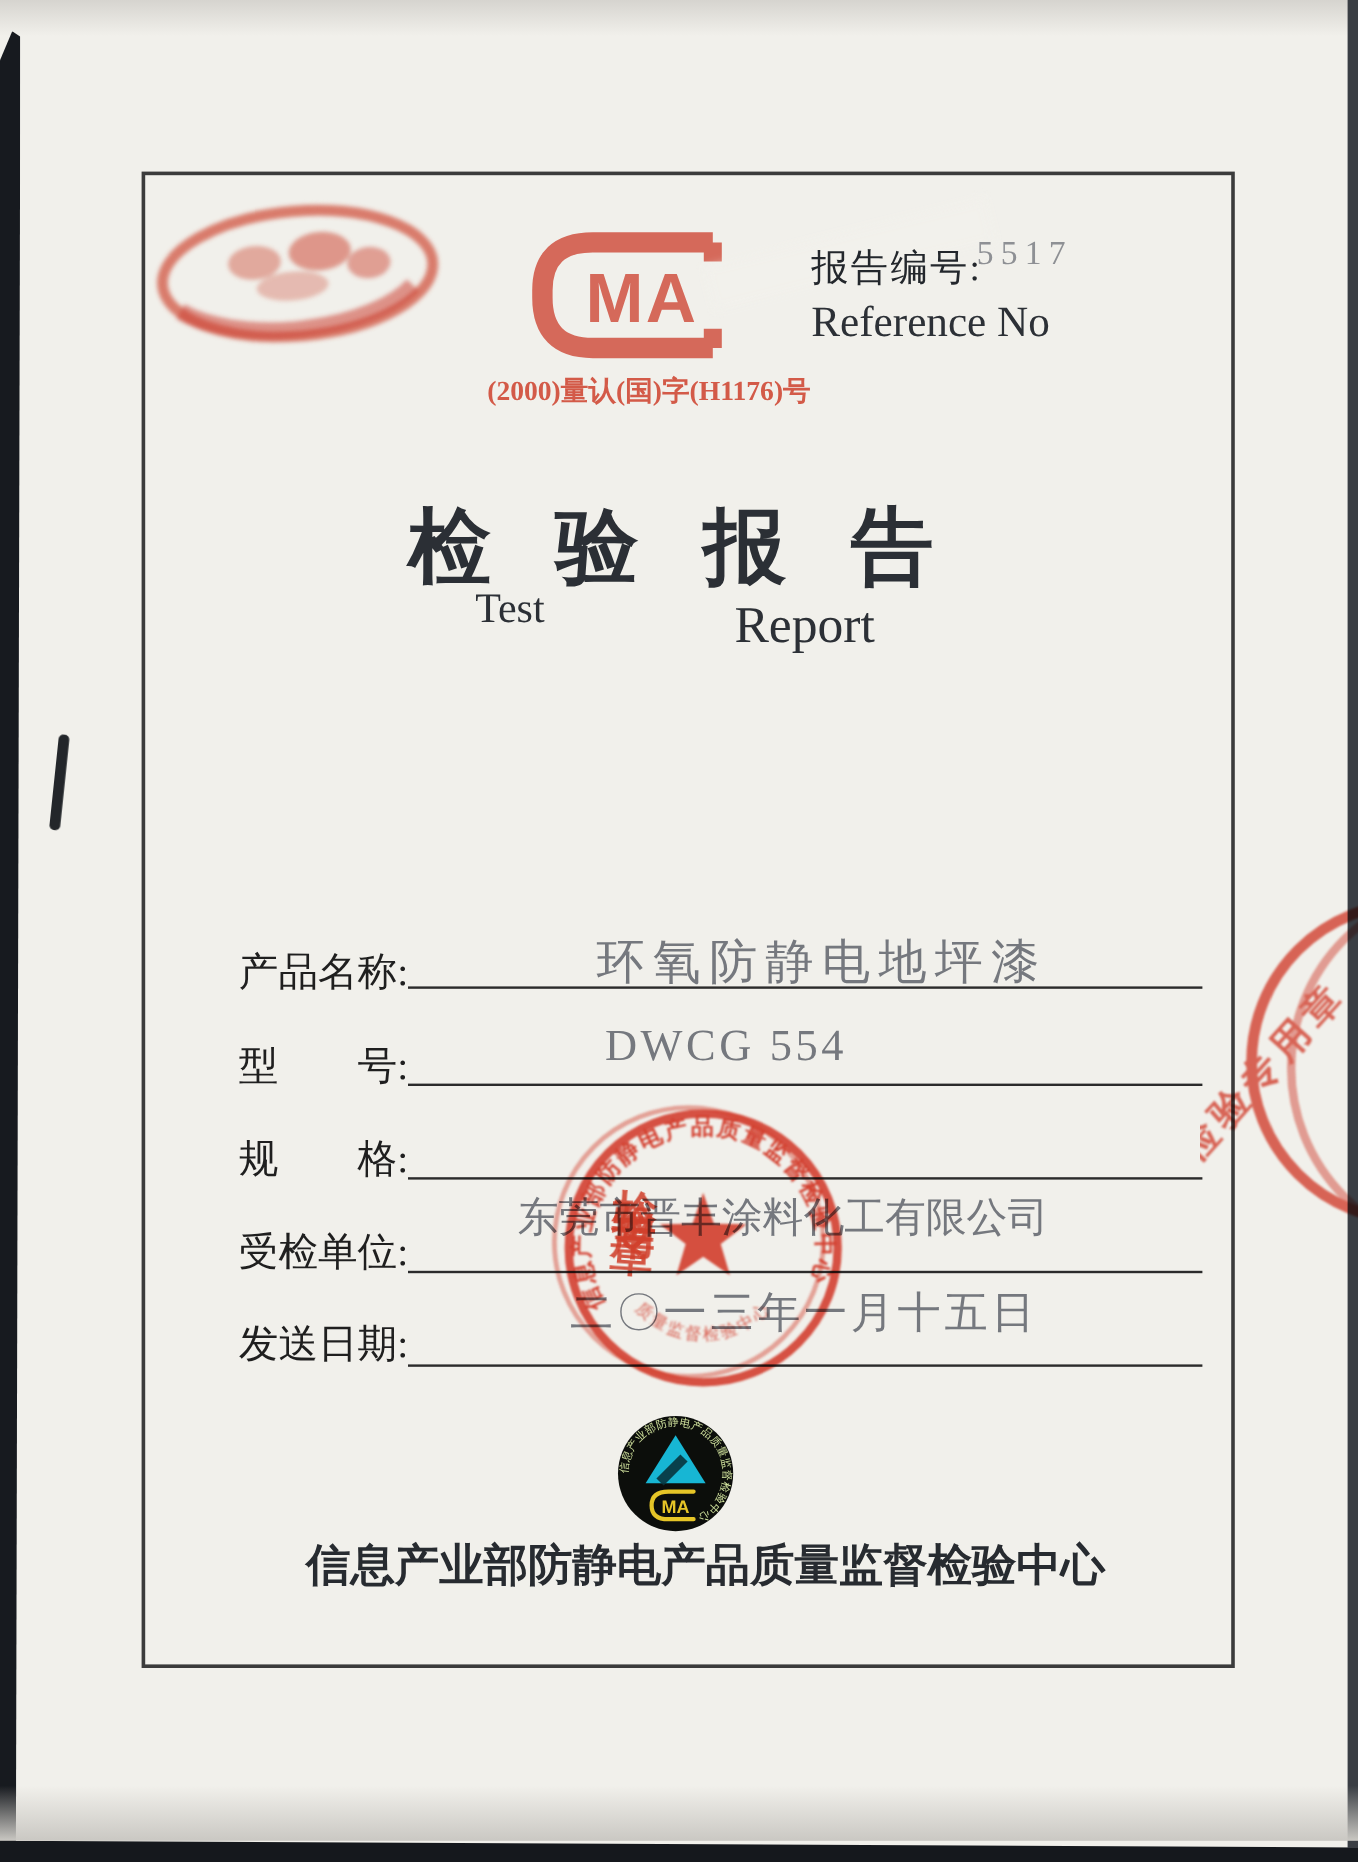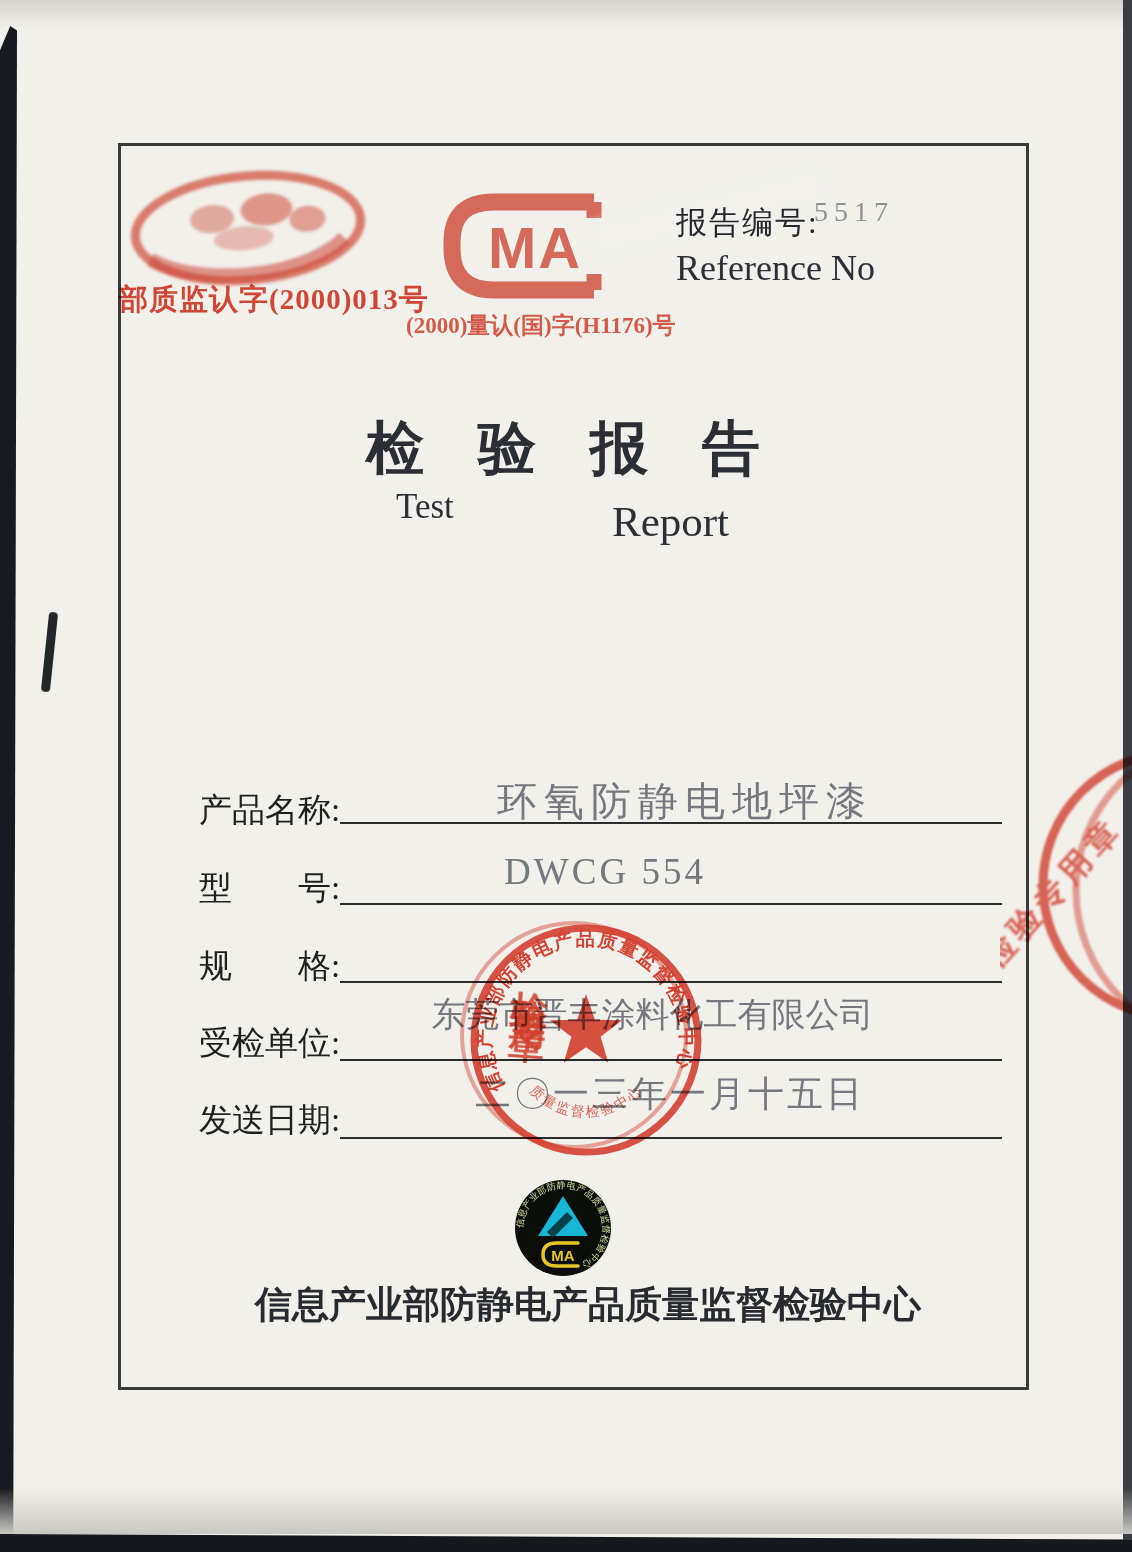--- a/index.html
+++ b/index.html
@@ -19,22 +19,22 @@
         background:linear-gradient(rgba(201,199,194,0),#cac8c3);}
   
   .frame{position:absolute;left:118px;top:143px;width:905px;height:1241px;border:3px solid #3b3b3b;}
   
   .report-no-label{position:absolute;left:676px;top:202px;font-size:31px;letter-spacing:2px;color:#23272c;}
   .report-no-value{position:absolute;left:814px;top:196px;font-size:28px;letter-spacing:6px;color:#8e9094;}
   .reference-label{position:absolute;left:676px;top:247px;font-size:36px;color:#2c3036;}
   .glare{position:absolute;left:588px;top:194px;width:240px;height:36px;background:rgba(242,241,236,.78);
         transform:rotate(-14deg);filter:blur(4px);}
   
-  .title-cn{position:absolute;left:340px;top:410px;font-size:58px;font-weight:700;letter-spacing:54px;
-        color:#2b2f35;font-family:"Liberation Sans","DejaVu Sans",sans-serif;white-space:nowrap;margin-left:26px;}
+  .title-cn{position:absolute;left:340px;top:410px;font-size:69px;font-weight:700;letter-spacing:54px;
+        color:#2b2f35;font-family:"Liberation Sans","DejaVu Sans",sans-serif;white-space:nowrap;}
   .title-en-left{position:absolute;left:396px;top:487px;font-size:35px;color:#2c3036;}
   .title-en-right{position:absolute;left:612px;top:485px;font-size:43px;color:#2c3036;margin-top:12px;}
   
   .f-label{position:absolute;left:199px;font-size:33px;color:#1f1f1f;white-space:nowrap;}
   .f-line{position:absolute;left:340px;width:662px;height:0;border-top:2px solid #2b2b2b;}
   .f-value{position:absolute;text-align:center;color:#75787e;white-space:nowrap;filter:blur(.3px);}
   .l1{top:788px}.l2{top:866px}.l3{top:944px}.l4{top:1021px}.l5{top:1098px}
   .u1{top:822px}.u2{top:903px}.u3{top:981px}.u4{top:1059px}.u5{top:1137px}
   .v1{left:470px;width:430px;top:774px;font-size:40px;letter-spacing:7px;}
   .v2{left:500px;width:210px;top:850px;font-size:37px;letter-spacing:3px;}
@@ -80,21 +80,20 @@
       <ellipse cx="150" cy="45" rx="26" ry="16" fill="#db5440" opacity=".55"></ellipse>
       <ellipse cx="190" cy="58" rx="18" ry="13" fill="#db5440" opacity=".5"></ellipse>
       <ellipse cx="125" cy="72" rx="30" ry="12" fill="#e2745f" opacity=".4"></ellipse>
     </g>
     <defs>
         <filter id="blurA">
           <feGaussianBlur stdDeviation="1.6"></feGaussianBlur>
         </filter>
       </defs>
   </svg>
-  <div class="oval-caption">部质监认字(2000)013号</div>
 
   <svg class="stamp cma-stamp" width="200" height="130" viewBox="0 0 200 130">
     <g opacity=".85" filter="url(#blurB)">
       <path d="M 162 20 L 62 20 Q 20 20 20 60 L 20 66 Q 20 108 62 108 L 162 108" fill="none" stroke="#dd5747" stroke-width="17"></path>
       <path d="M 162 20 L 162 36 M 162 108 L 162 92" stroke="#dd5747" stroke-width="15" fill="none"></path>
       <text x="103" y="86" text-anchor="middle" font-size="58" font-weight="bold" font-family="Liberation Sans, DejaVu Sans, sans-serif" fill="#dd5747" letter-spacing="2">MA</text>
     </g>
     <defs>
         <filter id="blurB">
           <feGaussianBlur stdDeviation=".6"></feGaussianBlur>

